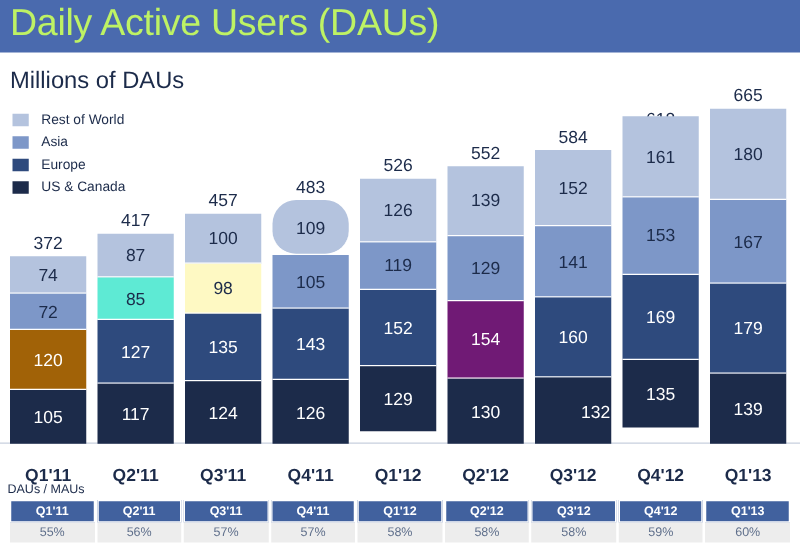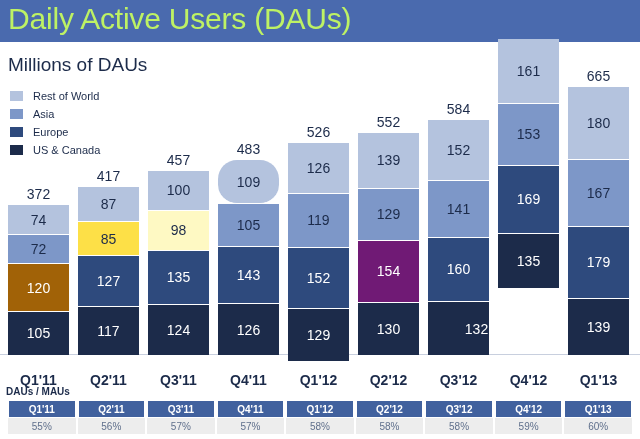--- a/index.html
+++ b/index.html
@@ -148,21 +148,20 @@
   }
 
   
   #ratio-caption {
     position: absolute;
     left: 6px;
     top: 386px;
     font-size: 10px;
     color: #1c2b4a;
     white-space: nowrap;
-    font-weight: bold;
   }
   #ratio-table {
     position: absolute;
     left: 6px;
     top: 400px;
     width: 628px;
     border-collapse: separate;
     border-spacing: 2px 0;
     table-layout: fixed;
   }
@@ -234,21 +233,21 @@
             <span class="seg-val seg-dark-text">105</span>
           </div>
         </div>
       </div>
       <div class="bar-group" style="left: 78px; height: 313px;">
         <div class="bar-total" style="bottom: 171.054px;">417</div>
         <div class="bar-stack" style="height: 168.054px;">
           <div class="seg" style="height: 35.0617px; background: rgb(180, 195, 222);">
             <span class="seg-val seg-light-text">87</span>
           </div>
-          <div class="seg" style="height: 34.2556px; background: #fde047;">
+          <div class="seg" style="height: 34.2556px; background: #5eead4;">
             <span class="seg-val seg-light-text">85</span>
           </div>
           <div class="seg" style="height: 51.182px; background: rgb(46, 74, 125);">
             <span class="seg-val seg-dark-text">127</span>
           </div>
           <div class="seg" style="height: 47.1519px; background: rgb(28, 43, 74);">
             <span class="seg-val seg-dark-text">117</span>
           </div>
         </div>
       </div>
@@ -285,21 +284,21 @@
             <span class="seg-val seg-dark-text">126</span>
           </div>
         </div>
       </div>
       <div class="bar-group" style="left: 288px; height: 313px;">
         <div class="bar-total" style="bottom: 214.982px;">526</div>
         <div class="bar-stack" style="height: 211.982px;">
           <div class="seg" style="height: 50.7789px; background: rgb(180, 195, 222);">
             <span class="seg-val seg-light-text">126</span>
           </div>
-          <div class="seg" style="height: 54px; background: rgb(125, 151, 200);">
+          <div class="seg" style="height: 38px; background: rgb(125, 151, 200);">
             <span class="seg-val seg-light-text">119</span>
           </div>
           <div class="seg" style="height: 61.2571px; background: rgb(46, 74, 125);">
             <span class="seg-val seg-dark-text">152</span>
           </div>
           <div class="seg" style="height: 51.988px; background: rgb(28, 43, 74);">
             <span class="seg-val seg-dark-text">129</span>
           </div>
         </div>
       </div>
@@ -332,21 +331,21 @@
           <div class="seg" style="height: 64.4812px; background: rgb(46, 74, 125);">
             <span class="seg-val seg-dark-text">160</span>
           </div>
           <div class="seg" style="height: 53.197px; background: rgb(28, 43, 74); padding-left: 36px;">
             <span class="seg-val seg-dark-text">132</span>
           </div>
         </div>
       </div>
       <div class="bar-group" style="left: 498px; height: 313px;">
         <div class="bar-total" style="bottom: 252.059px;">618</div>
-        <div class="bar-stack" style="height: 316px;">
+        <div class="bar-stack" style="height: 262px;">
           <div class="seg" style="height: 64.8842px; background: rgb(180, 195, 222);">
             <span class="seg-val seg-light-text">161</span>
           </div>
           <div class="seg" style="height: 61.6602px; background: rgb(125, 151, 200);">
             <span class="seg-val seg-light-text">153</span>
           </div>
           <div class="seg" style="height: 68.1083px; background: rgb(46, 74, 125);">
             <span class="seg-val seg-dark-text">169</span>
           </div>
           <div class="seg" style="height: 54.406px; background: rgb(28, 43, 74);">

